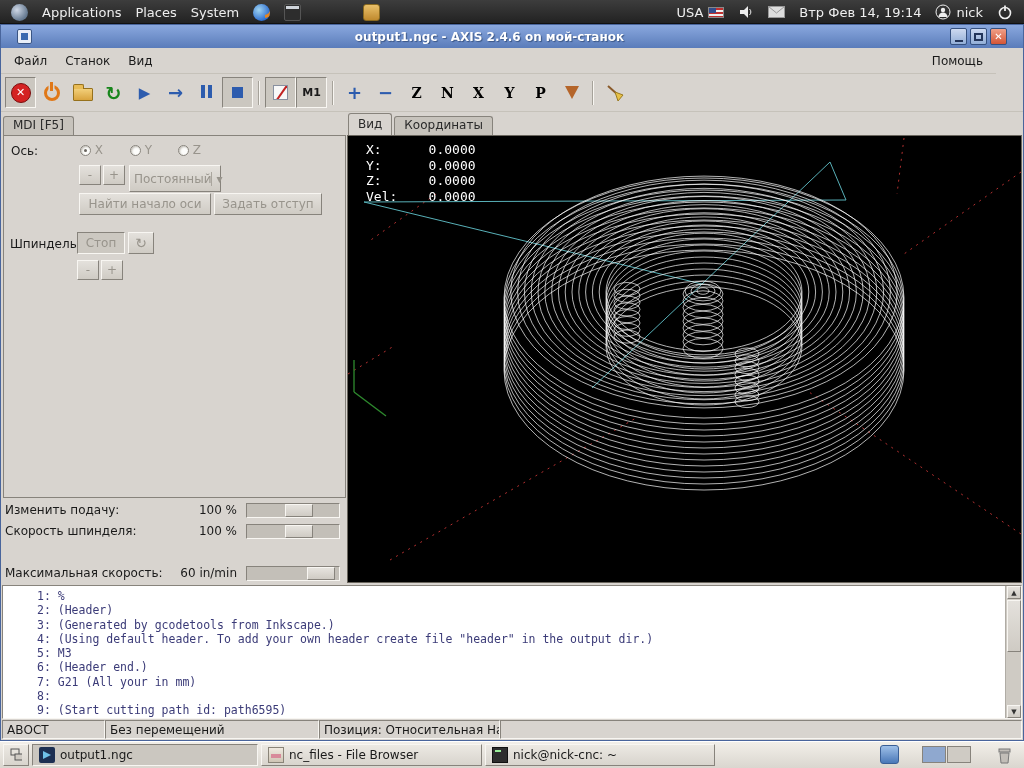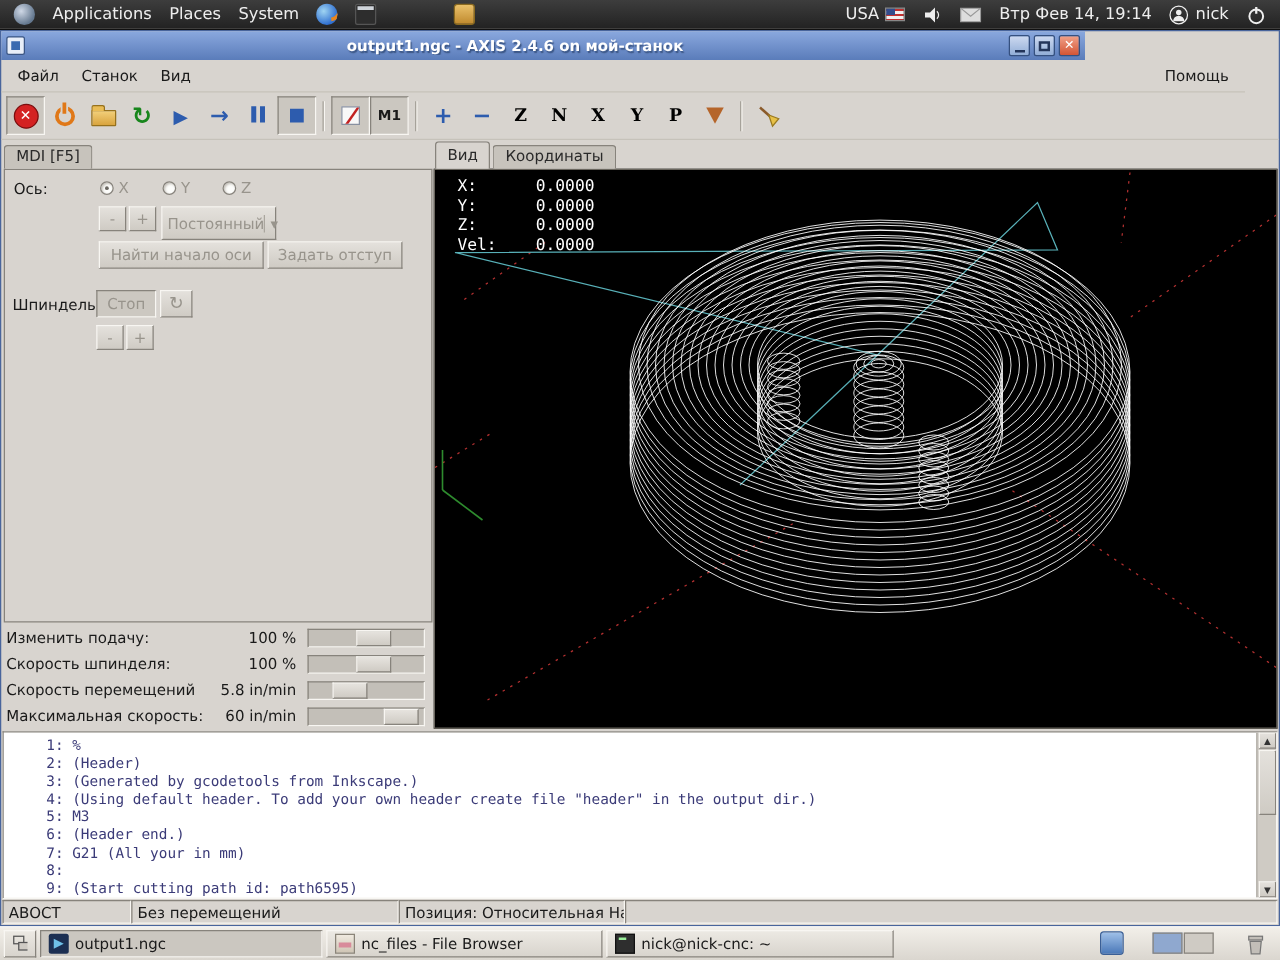--- a/index.html
+++ b/index.html
@@ -1,34 +1,34 @@
 <!DOCTYPE html>
 <html><head>
 <meta charset="utf-8">
 <style>
 *{margin:0;padding:0;box-sizing:border-box}
 body{width:1024px;height:768px;overflow:hidden;font-family:"DejaVu Sans",sans-serif;font-size:12px;color:#1a1a1a;background:#000}
 #screen{position:relative;width:1024px;height:768px;background:#d8d4cf;overflow:hidden}
 .abs{position:absolute}
 
-#top-panel{position:absolute;left:0;top:0;width:1024px;height:24px;background:linear-gradient(#3d3d3d,#222);border-bottom:1px solid #101010;color:#eee;display:flex;align-items:center;padding:0 4px;font-size:13px}
+#top-panel{position:absolute;left:0;top:0;width:1024px;height:24px;background:linear-gradient(#3d3d3d,#222);border-bottom:1px solid #101010;color:#eee;display:flex;padding:0 4px;font-size:13px}
 .tp-item{display:flex;align-items:center;gap:5px;padding:0 7px;height:24px;cursor:default}
 .tp-spacer{flex:1}
 .ic16{width:17px;height:17px;display:inline-block;position:relative}
 .menu-logo{border-radius:50%;background:radial-gradient(circle at 35% 35%,#cfd8e6,#64788f 70%)}
 .ff-icon{border-radius:50%;background:radial-gradient(circle at 35% 35%,#9fd4f2,#2f6fd0 70%);overflow:hidden}
 .ff-icon::after{content:"";position:absolute;right:-3px;top:-3px;width:11px;height:11px;border-radius:50%;border:3px solid #e8861e;border-left-color:transparent;border-bottom-color:transparent;transform:rotate(40deg)}
 .term-icon{background:#2d2d2d;border:1px solid #555;border-radius:2px}
 .term-icon::after{content:"";position:absolute;left:1px;top:1px;right:1px;height:3px;background:#cfd4da}
 .app2-icon{background:linear-gradient(#e9c06a,#c08a2e);border-radius:3px;border:1px solid #8a6a20}
 .flag-icon{width:16px;height:11px;background:repeating-linear-gradient(180deg,#c03030 0 2px,#f0f0f0 2px 4px);position:relative;border:1px solid #888;display:inline-block}
 .flag-icon::after{content:"";position:absolute;left:0;top:0;width:7px;height:5px;background:#324c8c}
 
 #window{position:absolute;left:0;top:24px;width:1024px;height:717px;border:1px solid #49659c;background:#d8d4cf}
-#titlebar{position:absolute;left:0;top:0;width:867px;height:23px;background:linear-gradient(#8aa8de,#5a7cba);display:flex;align-items:center;padding:0 4px;color:#fff}
+#titlebar{position:absolute;left:0;top:0;width:1022px;height:23px;background:linear-gradient(#8aa8de,#5a7cba);display:flex;align-items:center;padding:0 16px;color:#fff}
 #title-text{flex:1;text-align:center;font-weight:bold;font-size:12px;text-shadow:1px 1px 1px #3a5584;white-space:nowrap;overflow:hidden}
 .wbtn{width:17px;height:17px;margin-left:3px;border:1px solid #35507f;border-radius:2px;display:flex;align-items:center;justify-content:center;background:linear-gradient(#cdd9f0,#92aed7);flex:0 0 auto}
 .wbtn.close{background:linear-gradient(#f0a088,#d45535);color:#fff;font-size:10px;font-weight:bold}
 #win-icon{width:15px;height:15px;background:#e8eef8;border-radius:2px;border:1px solid #3a5584;position:relative;flex:0 0 auto}
 #win-icon::after{content:"";position:absolute;left:3px;top:3px;width:7px;height:7px;background:#3a6ab0}
 #menubar{position:absolute;left:0;top:23px;width:995px;height:26px;display:flex;align-items:center;padding:0 4px;border-bottom:1px solid #c6c2ba}
 .mitem{padding:4px 9px}
 #menu-help{margin-left:auto}
 
 #toolbar{position:absolute;left:0;top:49px;width:1022px;height:38px;display:flex;align-items:center;padding:0 4px;border-bottom:1px solid #c6c2ba}
@@ -270,27 +270,20 @@
       <span class="abs" style="left:150px;top:3px;width:86px;text-align:right">100 %</span>
       <div class="sl-track">
           <div class="sl-handle" style="left: 38px;"></div>
         </div>
     </div>
     <div class="sl-row" style="top:496px">
       <span class="abs" style="left:4px;top:3px">Скорость шпинделя:</span>
       <span class="abs" style="left:150px;top:3px;width:86px;text-align:right">100 %</span>
       <div class="sl-track">
           <div class="sl-handle" style="left: 38px;"></div>
-        </div>
-    </div>
-    <div class="sl-row" style="top:517px">
-      <span class="abs" style="left:4px;top:3px">Скорость перемещений</span>
-      <span class="abs" style="left:150px;top:3px;width:86px;text-align:right">5.8 in/min</span>
-      <div class="sl-track">
-          <div class="sl-handle" style="left: 19px;"></div>
         </div>
     </div>
     <div class="sl-row" style="top:538px">
       <span class="abs" style="left:4px;top:3px">Максимальная скорость:</span>
       <span class="abs" style="left:150px;top:3px;width:86px;text-align:right">60 in/min</span>
       <div class="sl-track">
           <div class="sl-handle" style="left: 60px;"></div>
         </div>
     </div>
 

